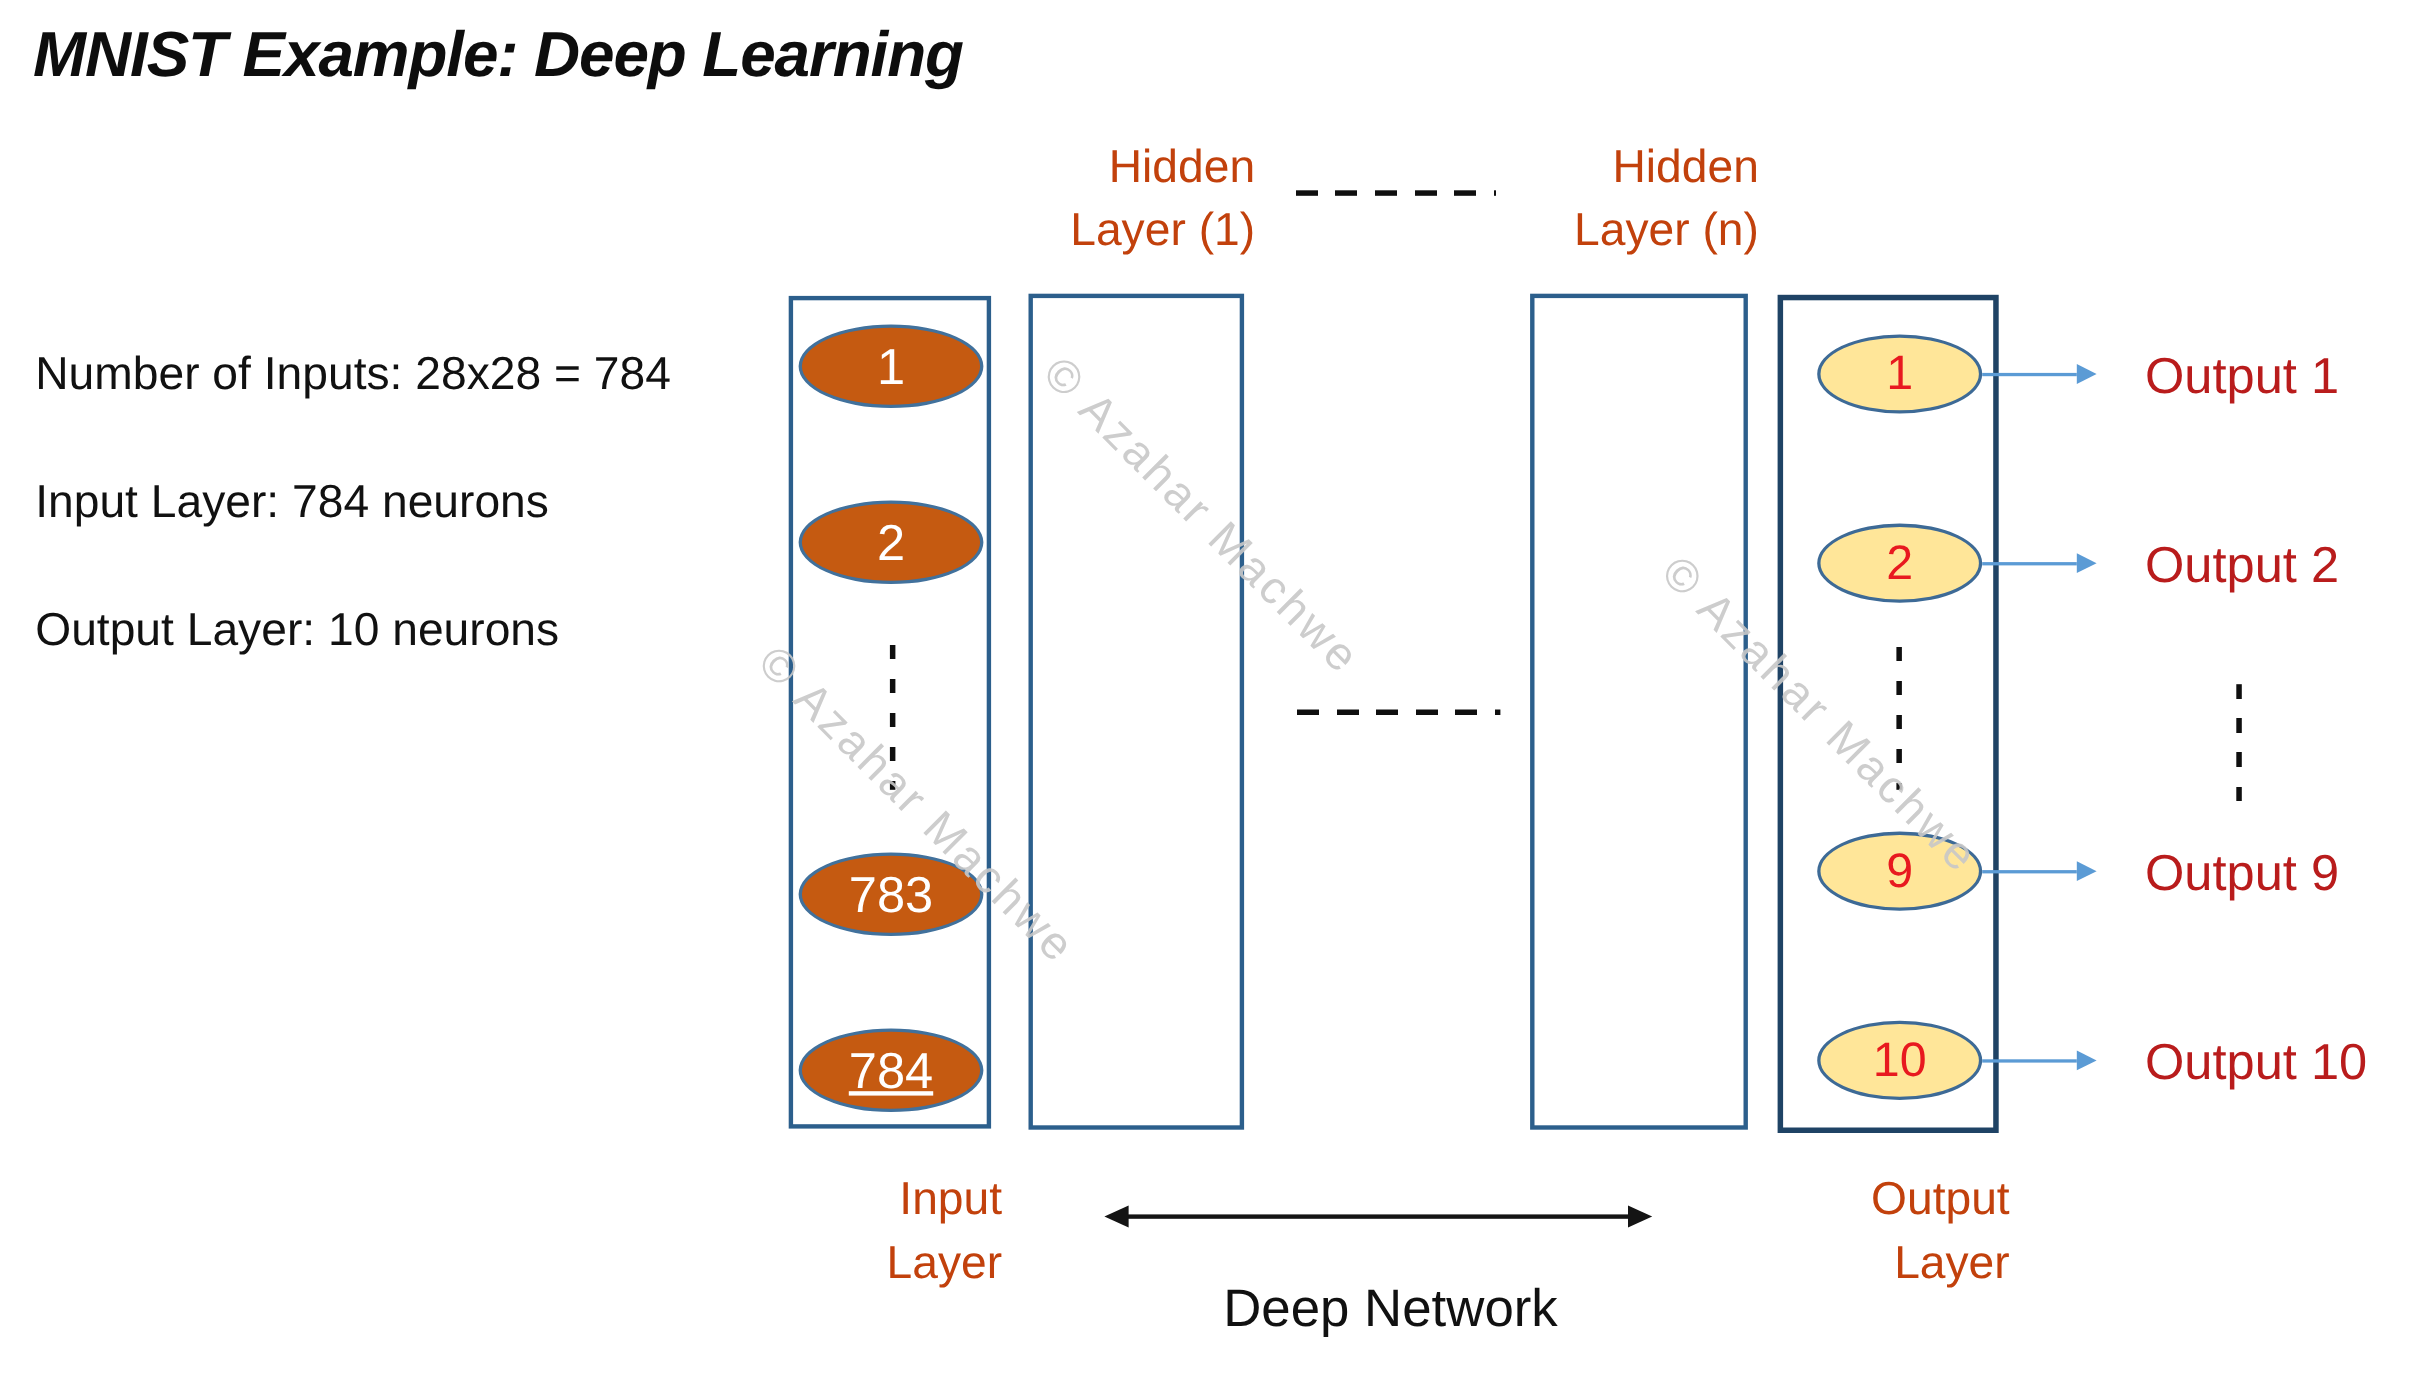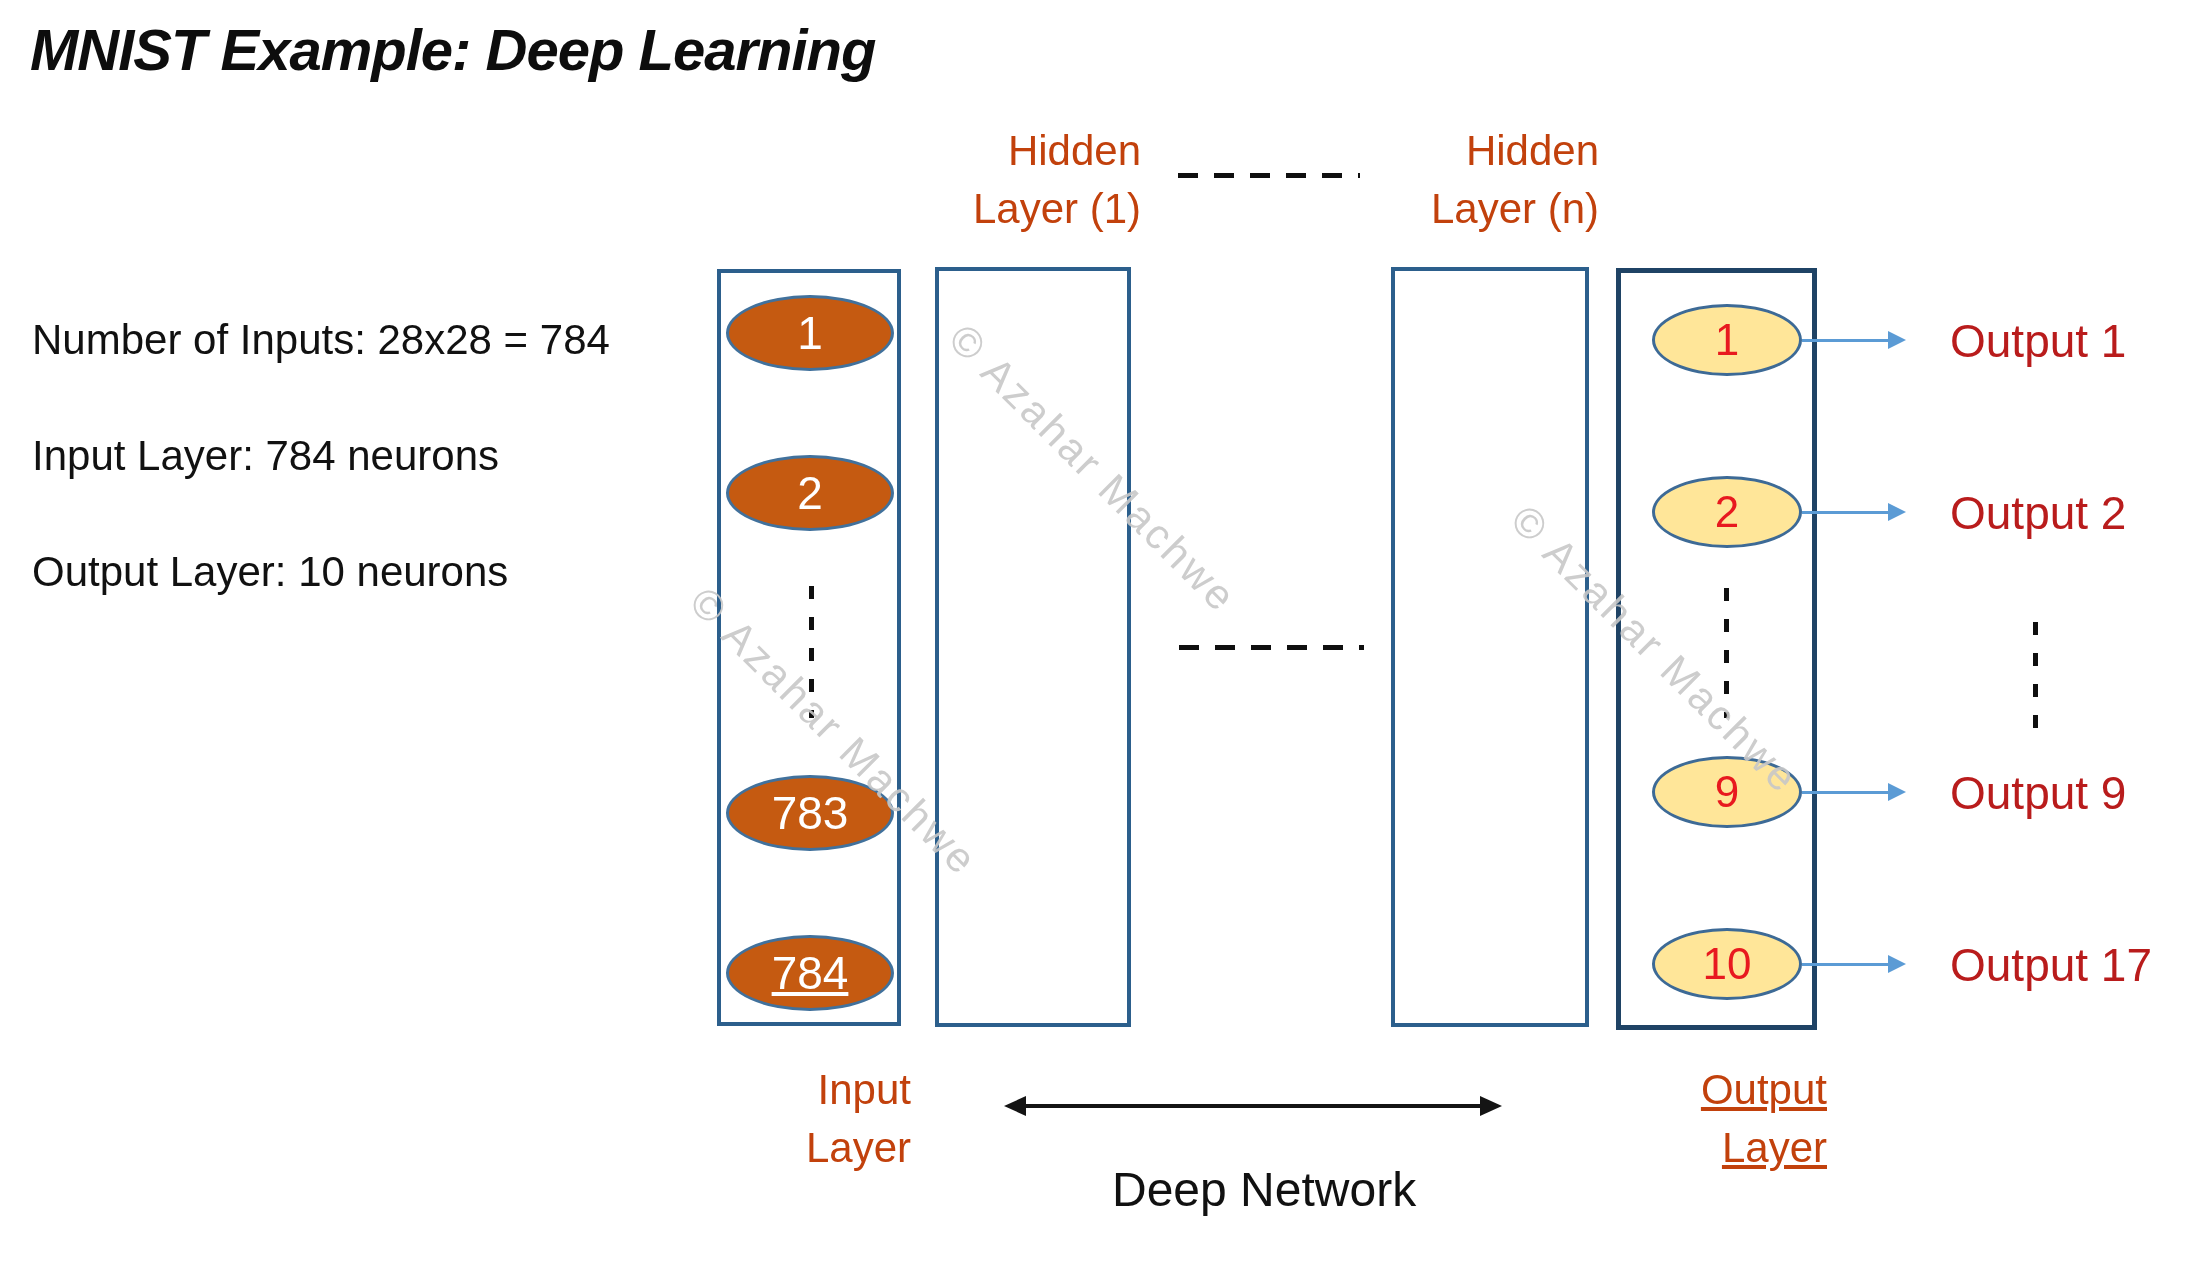--- a/index.html
+++ b/index.html
@@ -101,21 +101,21 @@
   
   .col-label {
     text-align: right;
     font-size: 42px;
     line-height: 58px;
     color: #c2410c;
   }
   .hdr-hidden1 { left: 925px;  top: 122px; width: 216px; }
   .hdr-hiddenn { left: 1381px; top: 122px; width: 218px; }
   .ftr-input   { left: 707px;  top: 1061px; width: 204px; }
-  .ftr-output  { left: 1606px; top: 1061px; width: 221px; text-decoration: underline; }
+  .ftr-output  { left: 1606px; top: 1061px; width: 221px; }
 
   
   .out-arrow-line {
     height: 3px;
     width: 86px;
     left: 1802px;
     background: #5b9bd5;
   }
   .out-arrow-head {
     left: 1888px;
@@ -248,21 +248,21 @@
   <div class="abs out-arrow-head oh2"></div>
   <div class="abs out-arrow-line oa9"></div>
   <div class="abs out-arrow-head oh9"></div>
   <div class="abs out-arrow-line oa10"></div>
   <div class="abs out-arrow-head oh10"></div>
 
   <div class="abs out-label ol1">Output 1</div>
   <div class="abs out-label ol2">Output 2</div>
   <div class="abs vdash vdash-right"></div>
   <div class="abs out-label ol9">Output 9</div>
-  <div class="abs out-label ol10">Output 17</div>
+  <div class="abs out-label ol10">Output 10</div>
 
   <div class="abs col-label ftr-input">
     <div>Input</div>
     <div>Layer</div>
   </div>
   <div class="abs col-label ftr-output">
     <div>Output</div>
     <div>Layer</div>
   </div>
 

